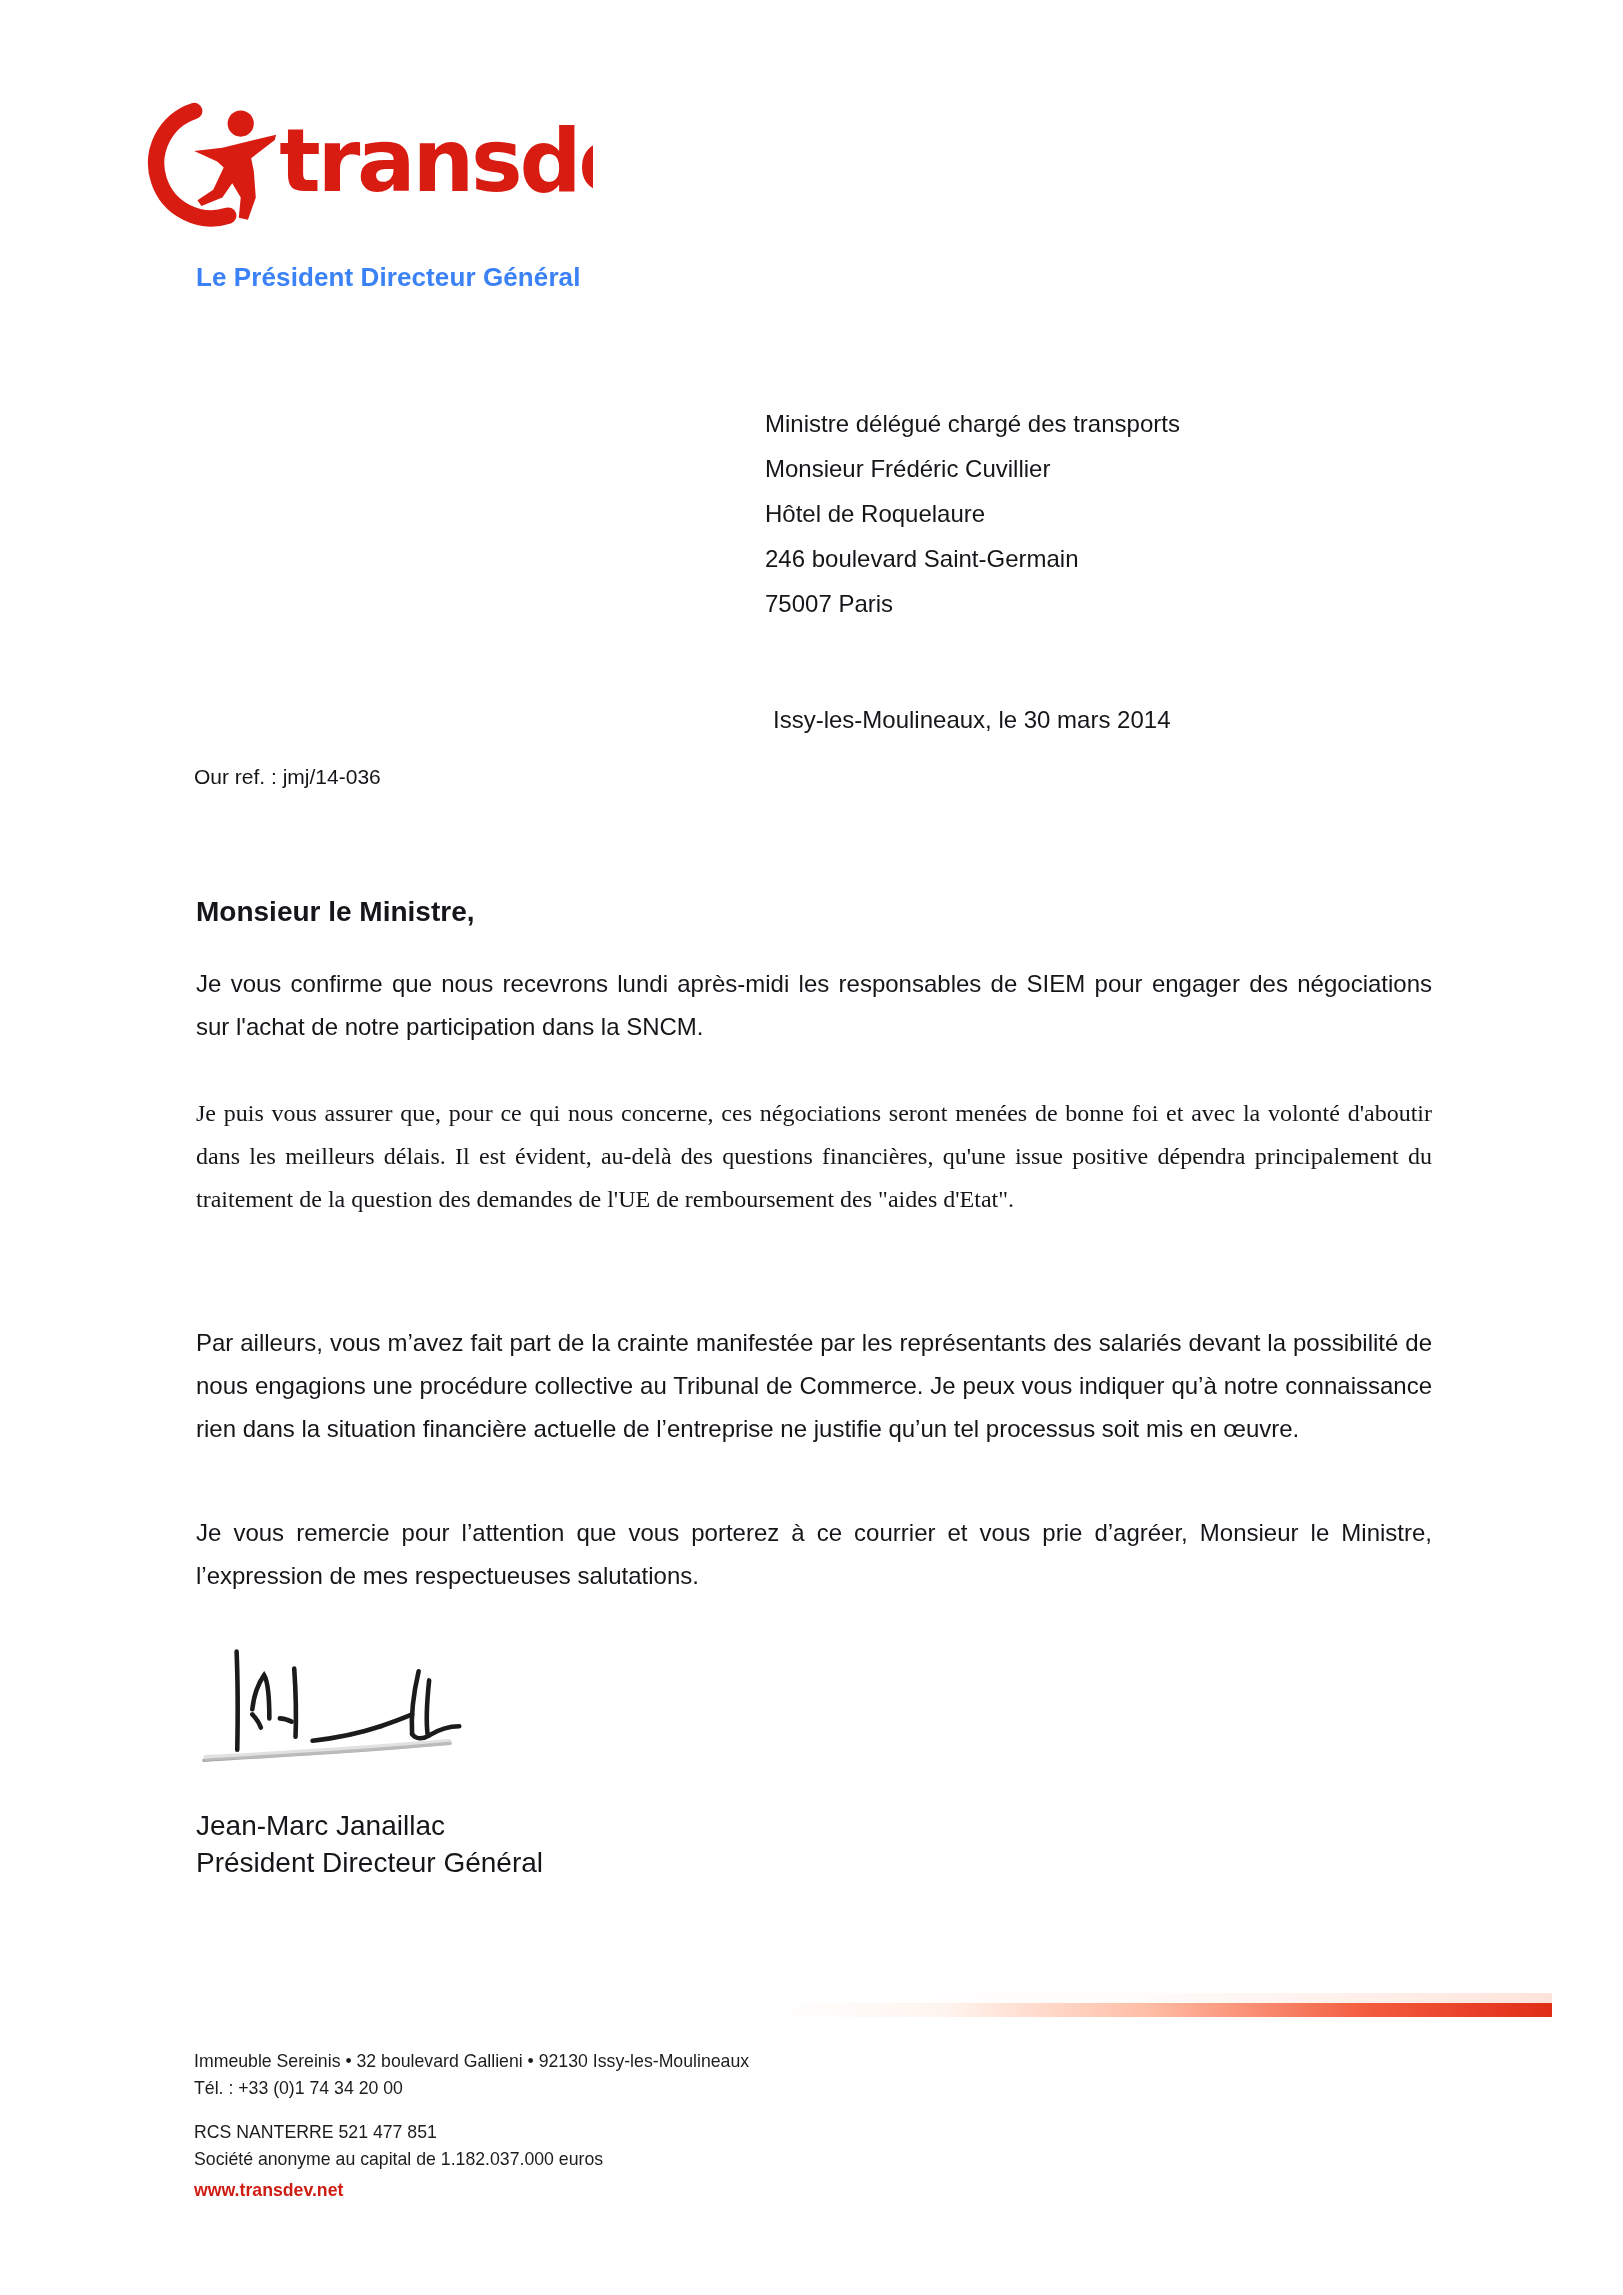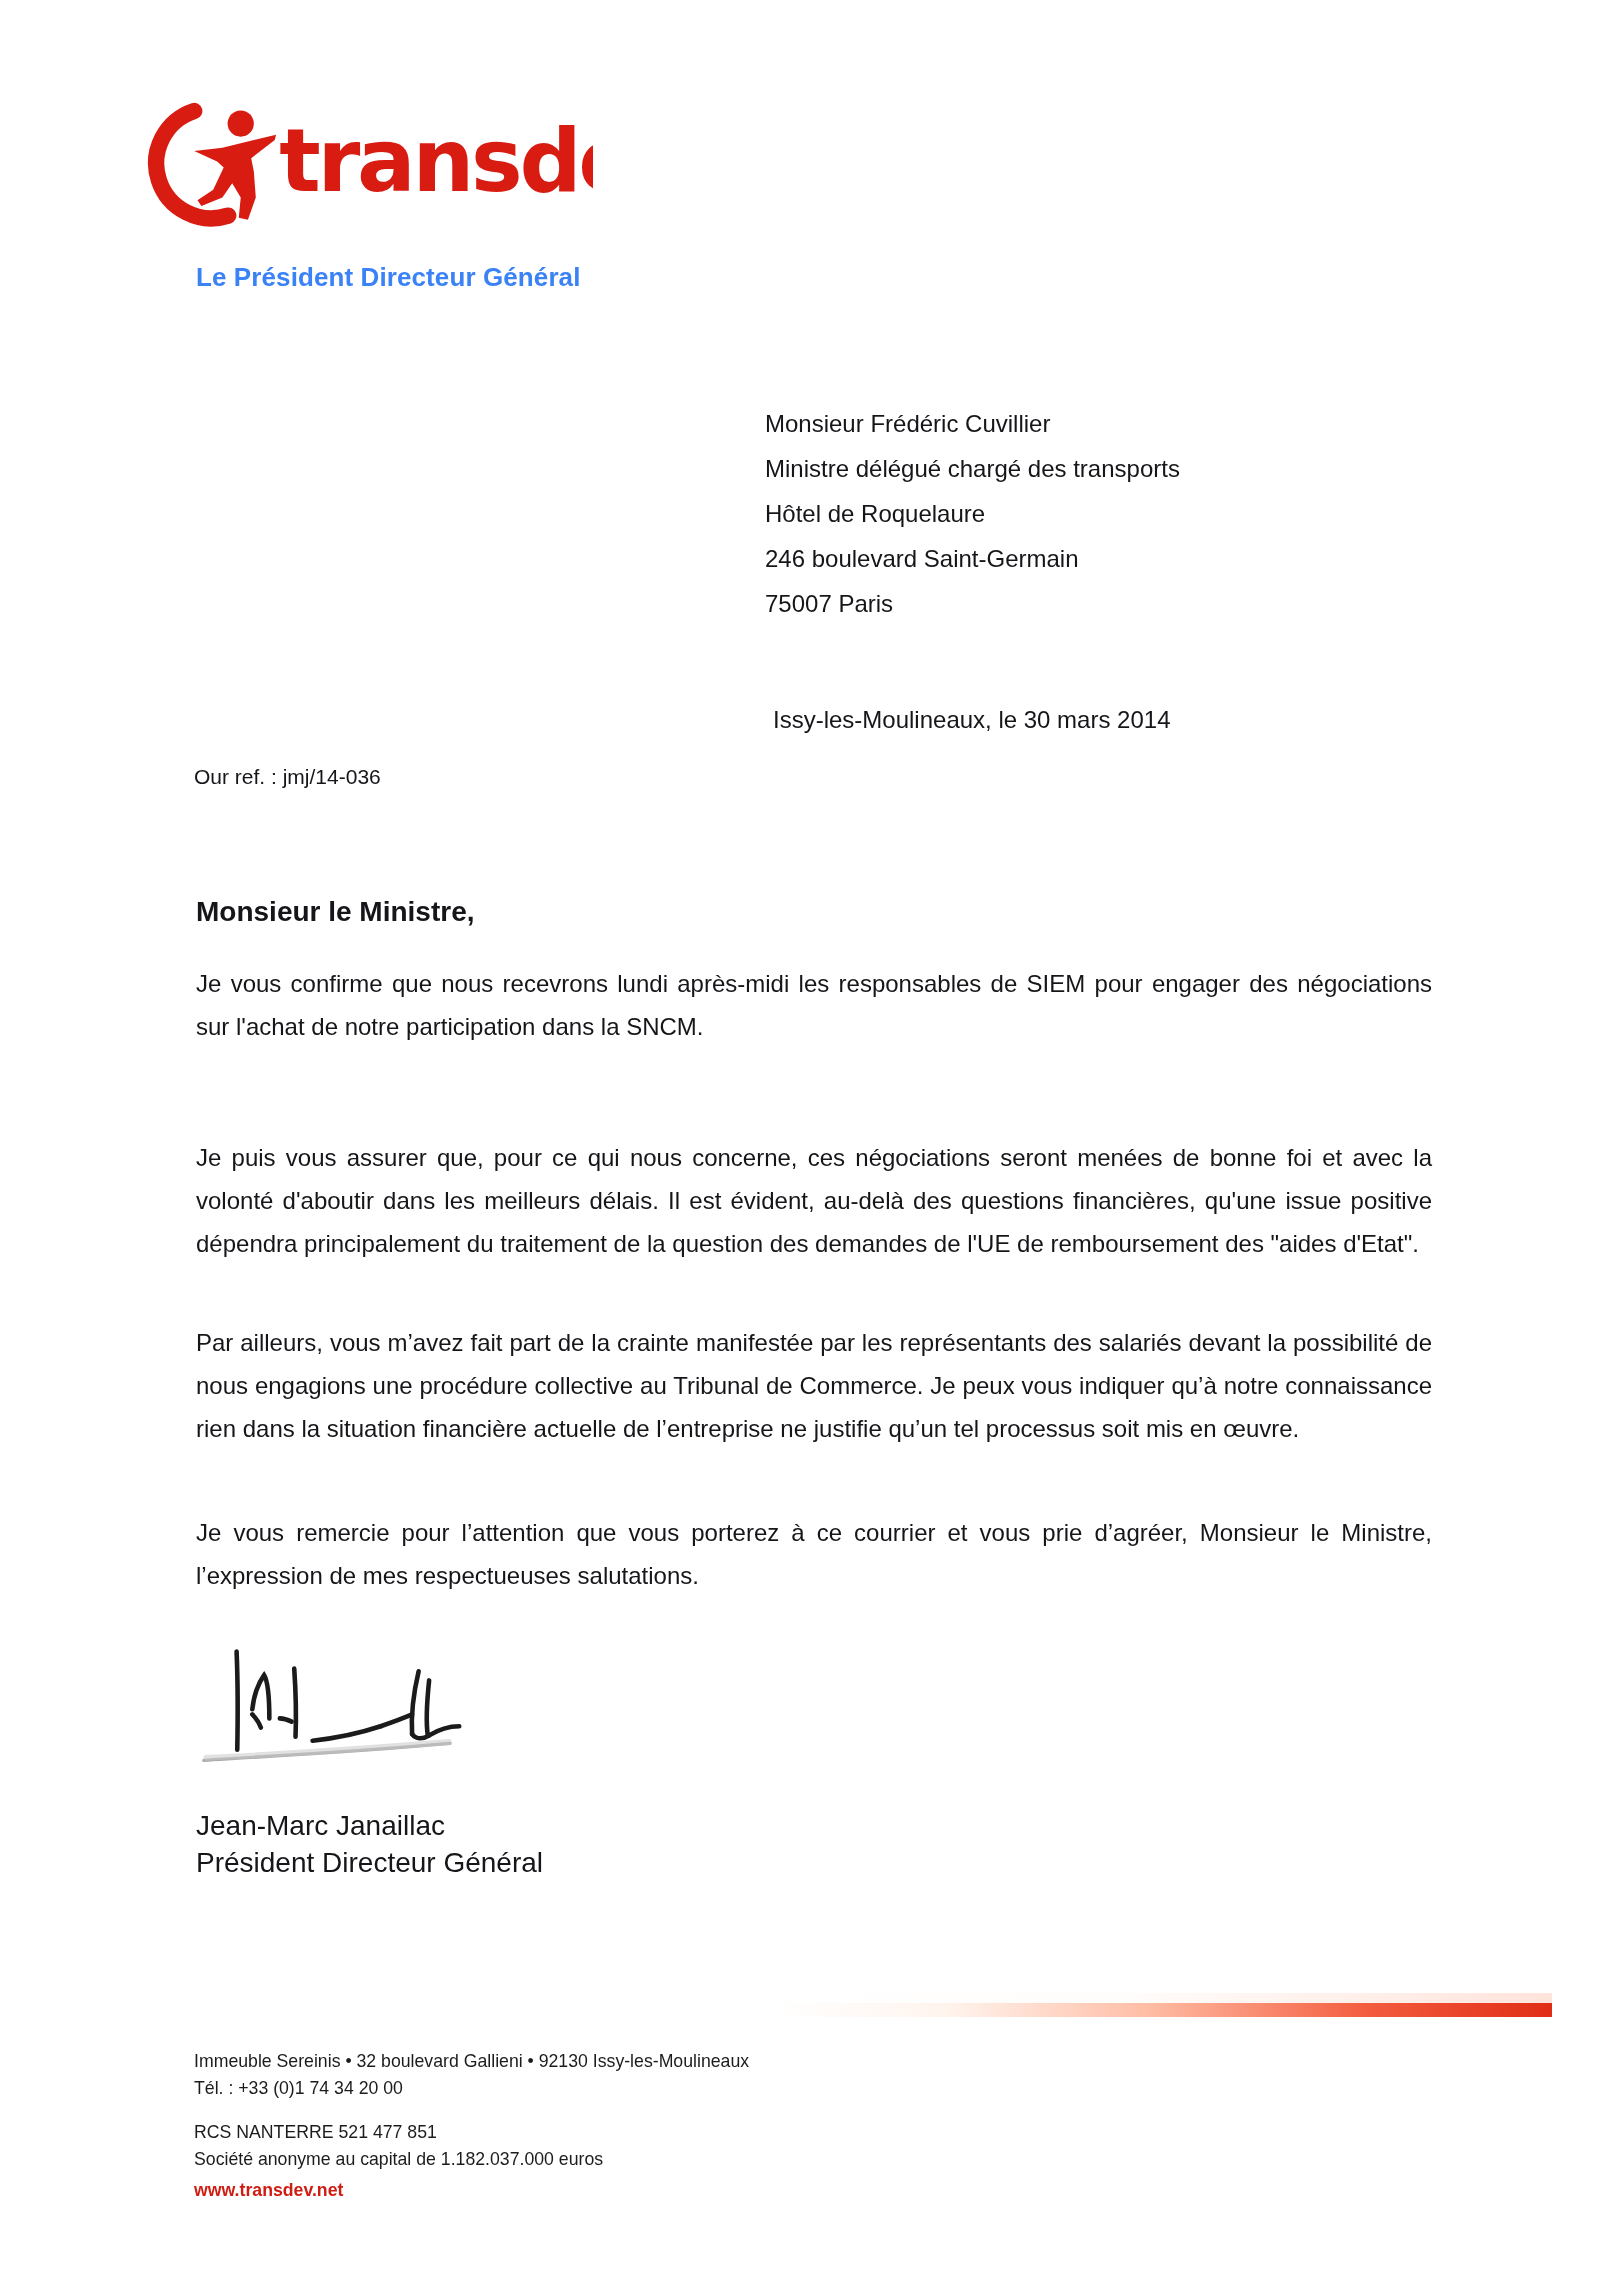--- a/index.html
+++ b/index.html
@@ -99,21 +99,21 @@
   .body-text {
     position: absolute;
     left: 196px;
     width: 1236px;
     font-size: 24px;
     line-height: 43px;
     color: #16161a;
     text-align: justify;
   }
   .p1 { top: 962px; }
-  .p2 { top: 1136px; }
+  .p2 { top: 1092px; font-family: Liberation Serif, serif; }
   .p3 { top: 1302px; margin-top: 19px; }
   .p4 { top: 1511px; }
 
   
   .signature {
     position: absolute;
     left: 196px;
     top: 1637px;
     width: 406px;
     height: 151px;
@@ -192,22 +192,22 @@
                L166,112 L162,92 L198,64 Z" fill="#d91c12"></path>
     </svg>
     <svg class="logo-word" viewBox="0 0 480 150">
       <text x="0" y="116" font-family="'DejaVu Sans', sans-serif" font-size="133" font-weight="bold" fill="#d91c12" letter-spacing="-5">transdev</text>
     </svg>
   </div>
 
   <div class="pdg-title">Le Président Directeur Général</div>
 
   <div class="addressee">
+    <div class="line">Ministre délégué chargé des transports</div>
     <div class="line">Monsieur Frédéric Cuvillier</div>
-    <div class="line">Ministre délégué chargé des transports</div>
     <div class="line">Hôtel de Roquelaure</div>
     <div class="line">246 boulevard Saint-Germain</div>
     <div class="line">75007 Paris</div>
   </div>
 
   <div class="placedate">Issy-les-Moulineaux, le 30 mars 2014</div>
 
   <div class="ourref">Our ref. : jmj/14-036</div>
 
   <div class="salutation">Monsieur le Ministre,</div>

